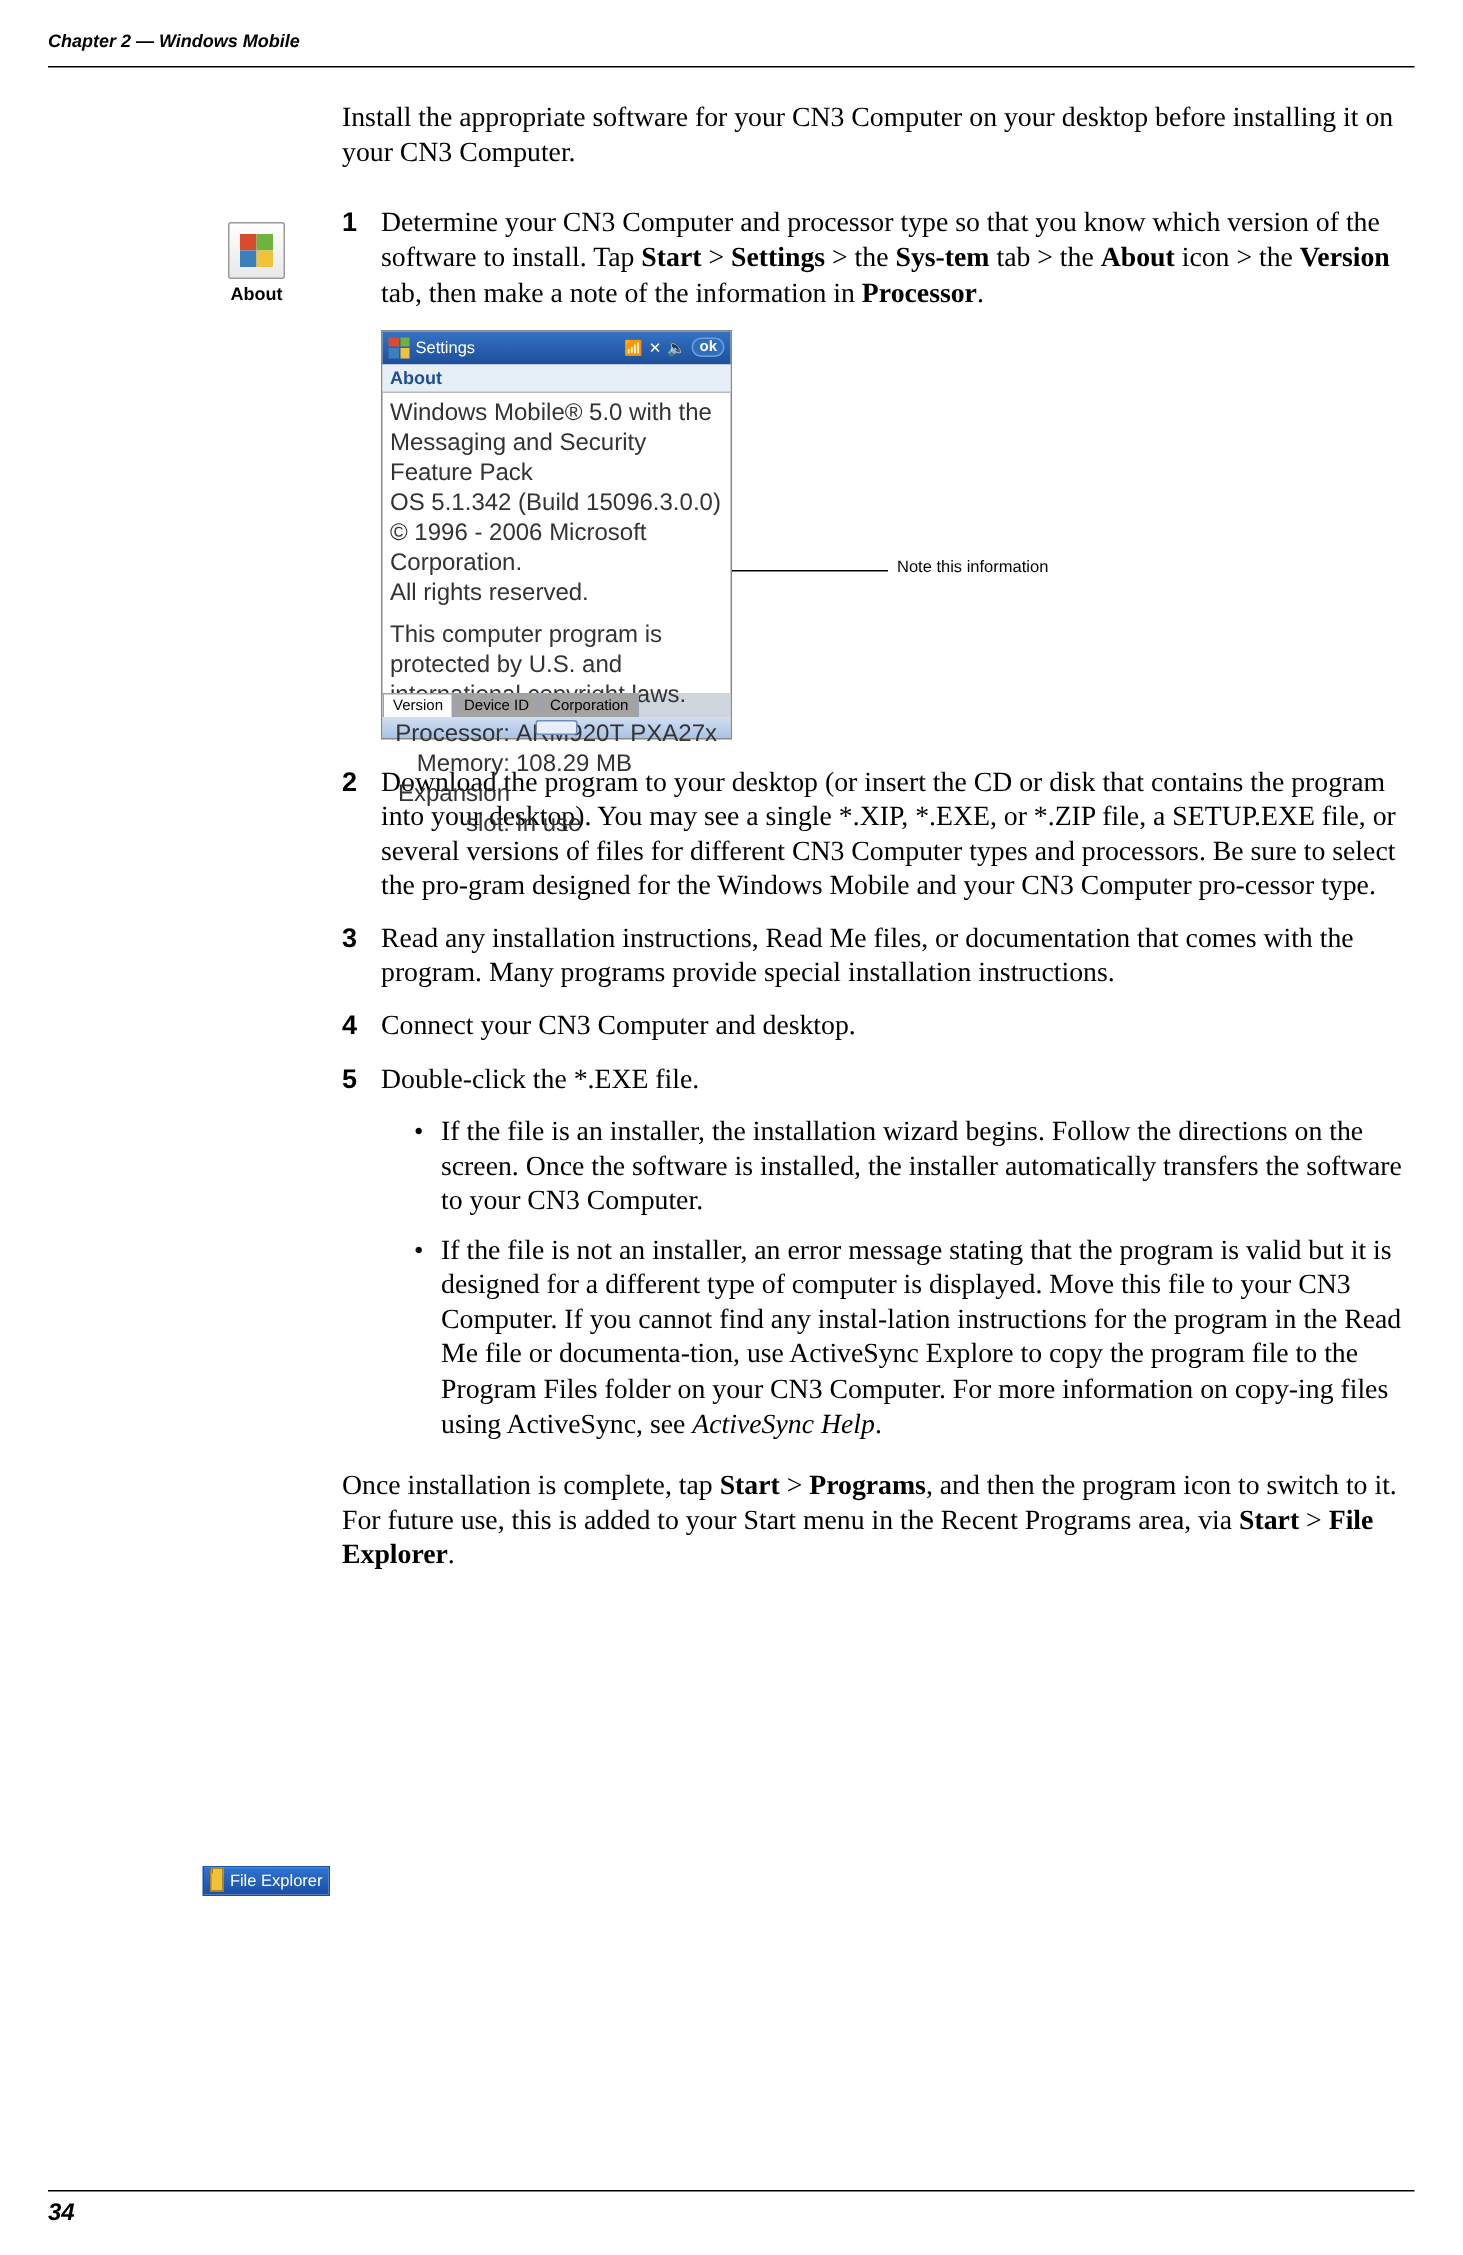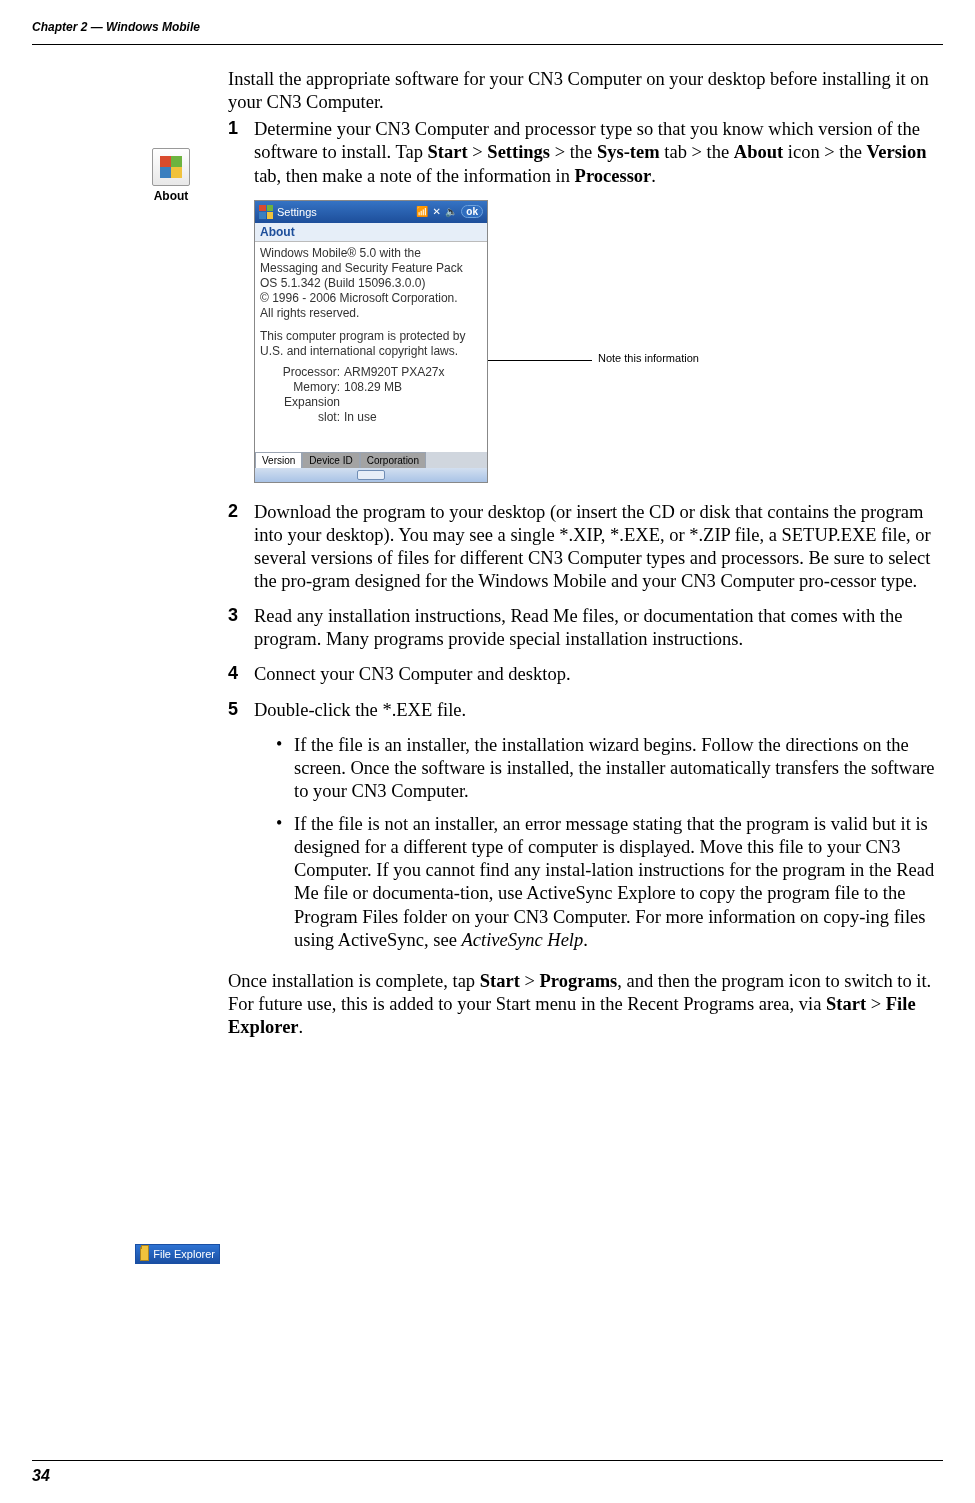--- a/index.html
+++ b/index.html
@@ -37,21 +37,21 @@
   .section-title {
     font-family: Arial, sans-serif;
     font-weight: bold;
     font-size: 22px;
     margin-bottom: 2px;
     letter-spacing: -0.3px;
   }
   .intro {
     font-size: 18.5px;
     line-height: 1.25;
-    margin-bottom: 4px;
+    margin-bottom: 24px;
   }
   .step {
     display: flex;
     margin-bottom: 12px;
   }
   .step-num {
     font-family: Arial, sans-serif;
     font-weight: bold;
     font-size: 18px;
     width: 26px;
@@ -138,22 +138,22 @@
   }
   .ss-subtitle {
     background:#e6eef8;
     color:#1d4e9a;
     font-weight:bold;
     font-size:12px;
     padding:2px 5px;
     border-bottom:1px solid #bbb;
   }
   .ss-body {
-    padding:4px 5px 16px 5px;
-    font-size:12px;
+    padding:4px 5px 6px 5px;
+    font-size:16px;
     color:#333;
     line-height:1.25;
     height: 190px;
   }
   .ss-row { margin-top:6px; }
   .ss-label { display:inline-block; width:80px; text-align:right; margin-right:4px; }
   .ss-tabs {
     display:flex;
     font-size:10px;
     background:#d0d6de;

